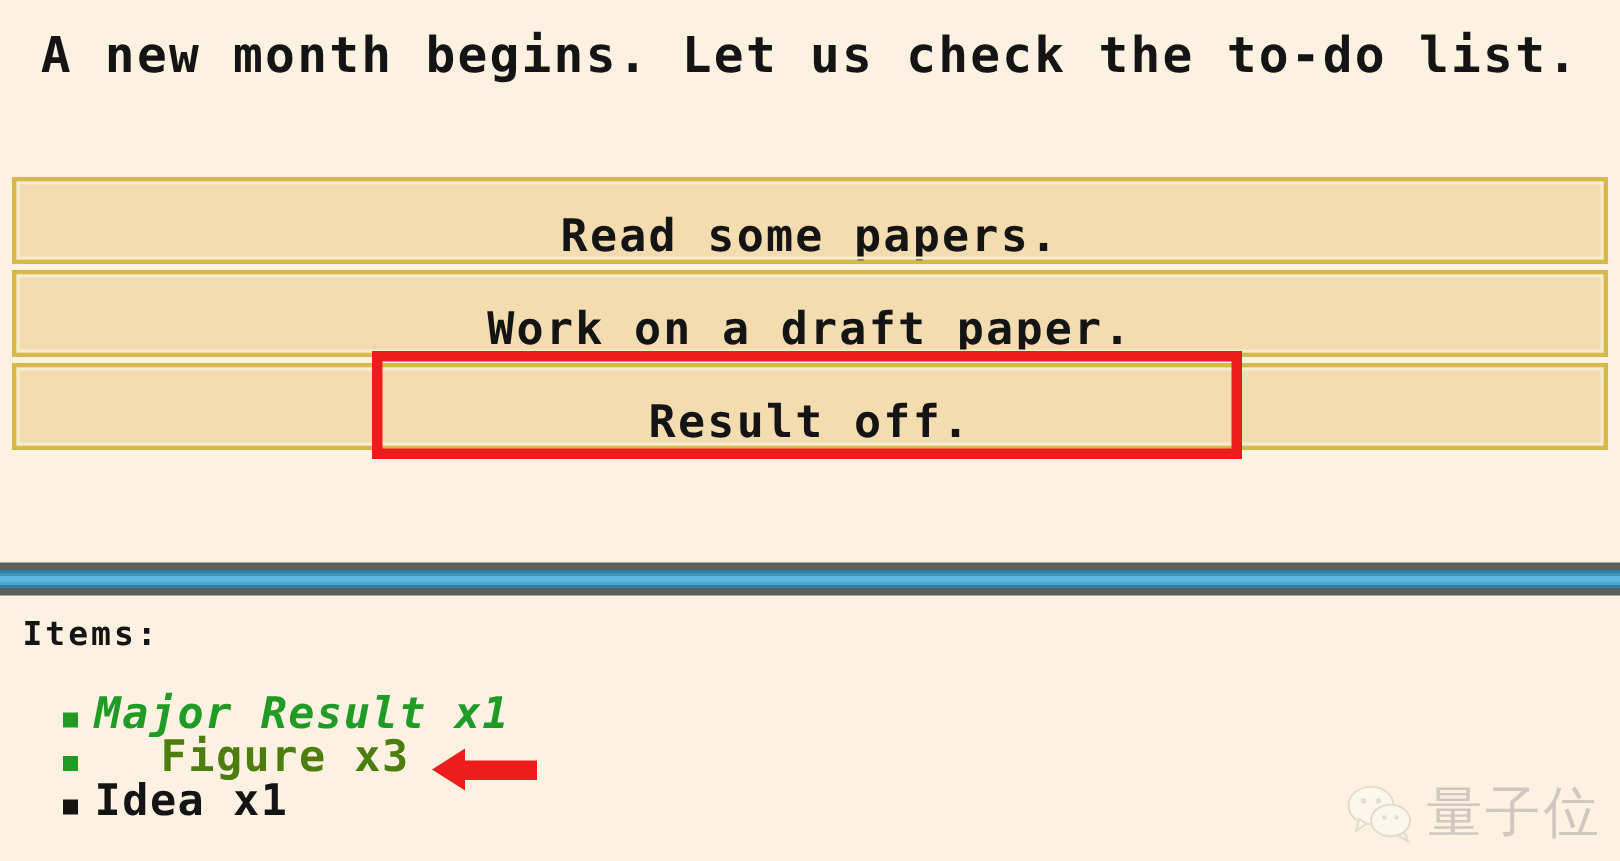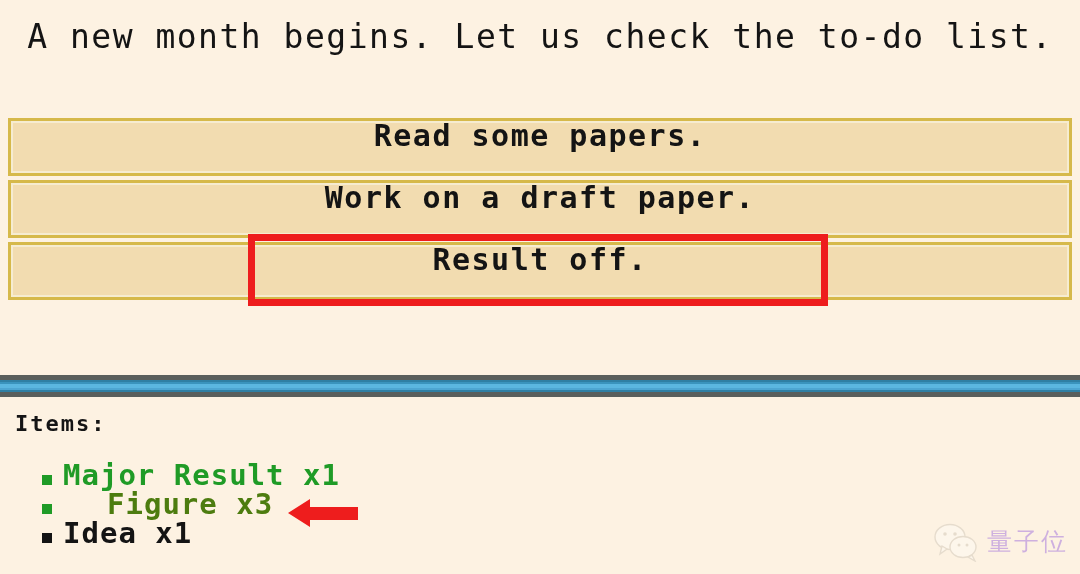--- a/index.html
+++ b/index.html
@@ -26,21 +26,21 @@
   .prompt {
     position: absolute;
     left: 8px;
     top: 18px;
     width: 1064px;
     text-align: center;
     color: #141414;
     font-size: 33px;
     line-height: 38px;
     letter-spacing: 1.5px;
-    font-weight: 400;
+    font-weight: 700;
     white-space: pre-wrap;
     font-family: "DejaVu Sans Mono", "Liberation Mono", monospace;
   }
 
   
   .menu {
     position: absolute;
     left: 8px;
     top: 118px;
     width: 1064px;
@@ -48,21 +48,21 @@
   .menu-option {
     position: relative;
     box-sizing: border-box;
     height: 58px;
     margin-bottom: 4px;
     background: #f2dcb0;
     border: 3px solid #d6b94a;
     outline: 2px solid #f6ecd0;
     outline-offset: -5px;
     display: flex;
-    align-items: flex-start;
+    align-items: flex-end;
     justify-content: center;
   }
   .menu-option .label {
     color: #141414;
     font-size: 30px;
     letter-spacing: 1.5px;
     font-weight: 700;
     line-height: 30px;
     font-family: "DejaVu Sans Mono", "Liberation Mono", monospace;
   }
@@ -163,23 +163,23 @@
     z-index: 5;
   }
   .watermark .wm-logo {
     width: 46px;
     height: 40px;
     flex: 0 0 auto;
     margin-right: 8px;
   }
   .watermark .wm-text {
     font-family: "DejaVu Sans", "Liberation Sans", sans-serif;
-    font-size: 25px;
+    font-size: 37px;
     line-height: 30px;
-    color: #6d28d9;
+    color: #737373;
     letter-spacing: 2px;
   }
 </style>
 </head>
 <body>
 
 <div class="screen">
 
   <div class="prompt">A new month begins. Let us check the to-do list.</div>
 
@@ -198,21 +198,21 @@
   <div class="highlight-box"></div>
 
   <div class="divider"></div>
 
   <div class="inventory">
     <div class="inventory-title">Items:</div>
 
     <div class="inventory-list">
       <div class="inventory-item">
         <span class="bullet" style="background:#1f9b26;"></span>
-        <span class="text" style="color:#1f9b26;">Major Result x1</span>
+        <span class="text" style="color:#1f9b26;font-style:italic;">Major Result x1</span>
       </div>
       <div class="inventory-item">
         <span class="bullet" style="background:#1f9b26;"></span>
         <span class="text" style="color:#4d7c0f;margin-left:44px;">Figure x3</span>
       </div>
       <div class="inventory-item">
         <span class="bullet" style="background:#141414;"></span>
         <span class="text" style="color:#141414;">Idea x1</span>
       </div>
     </div>

